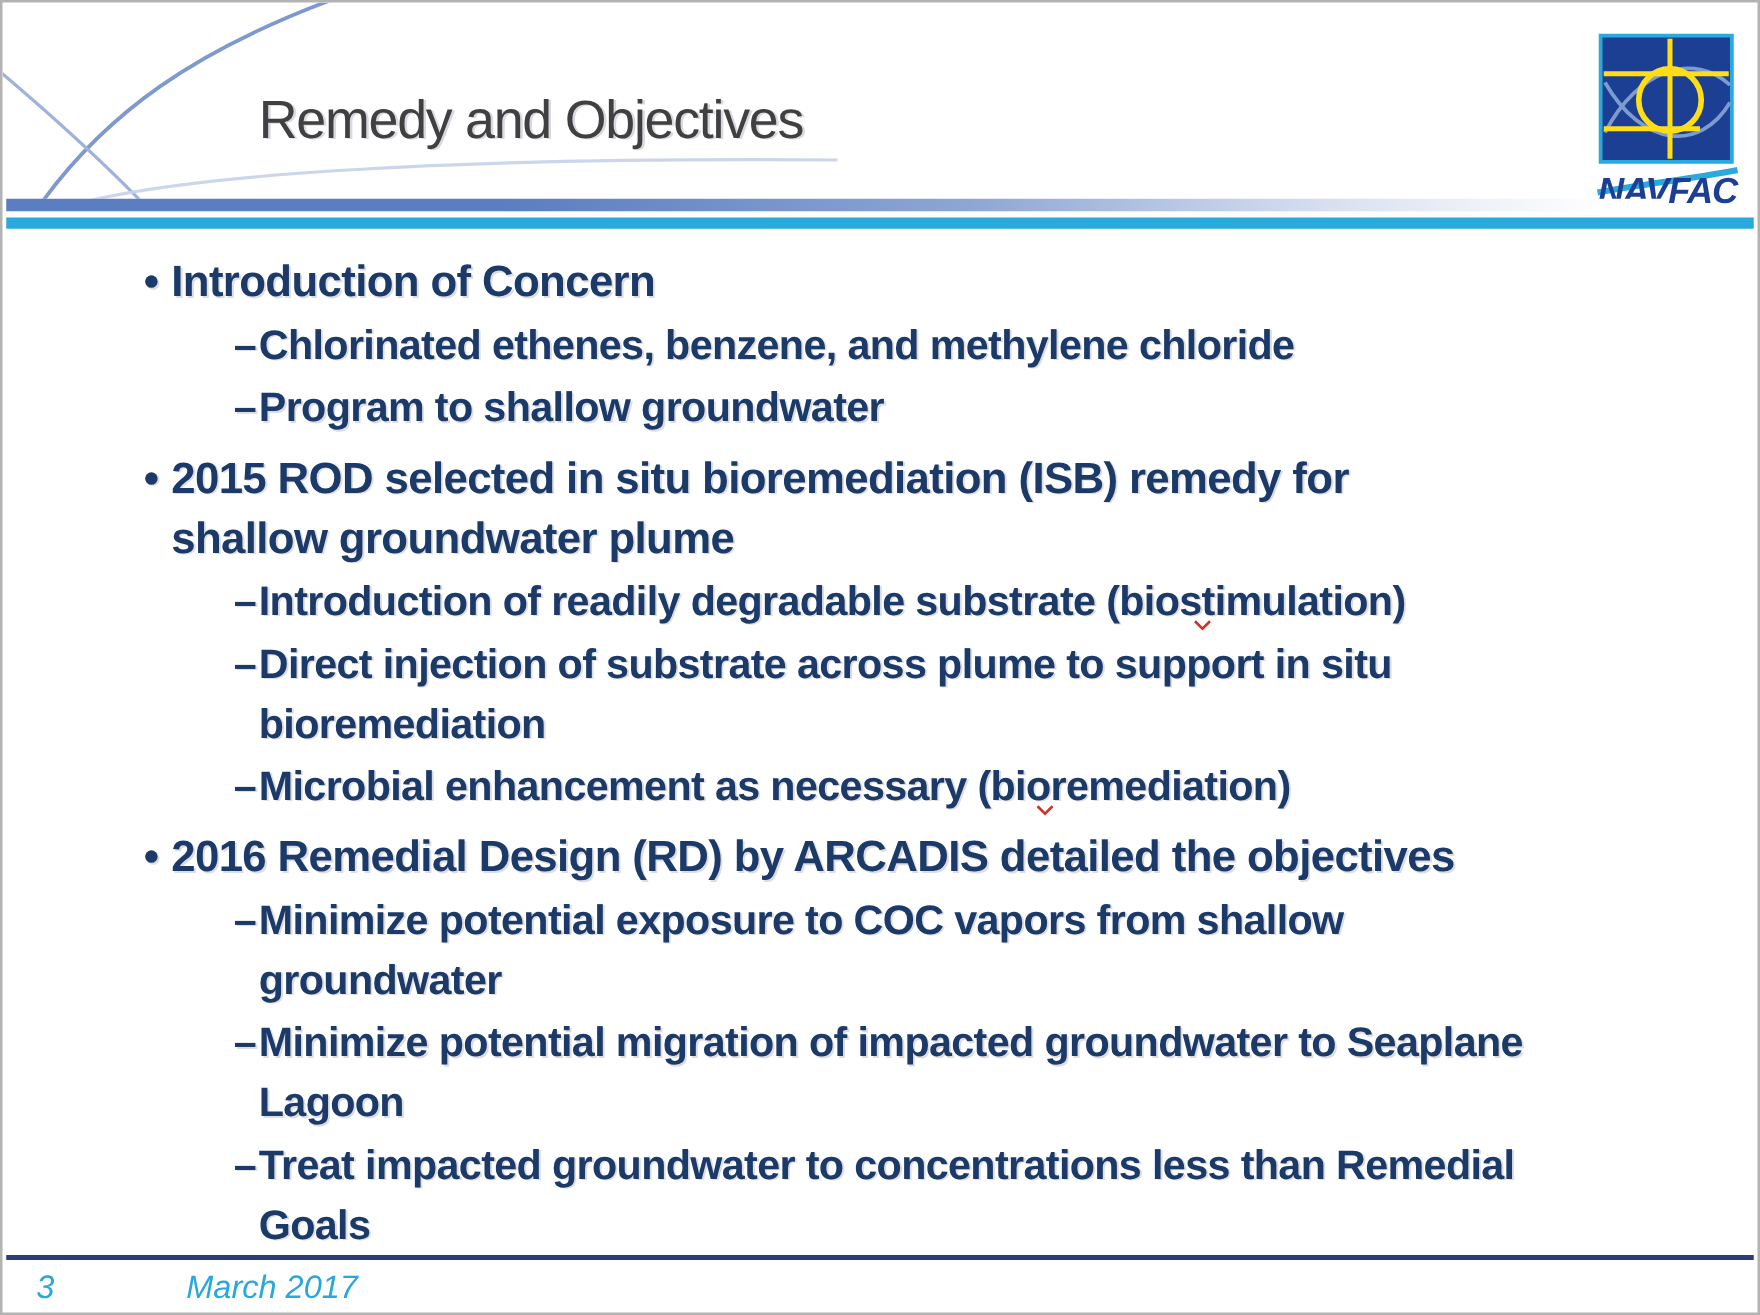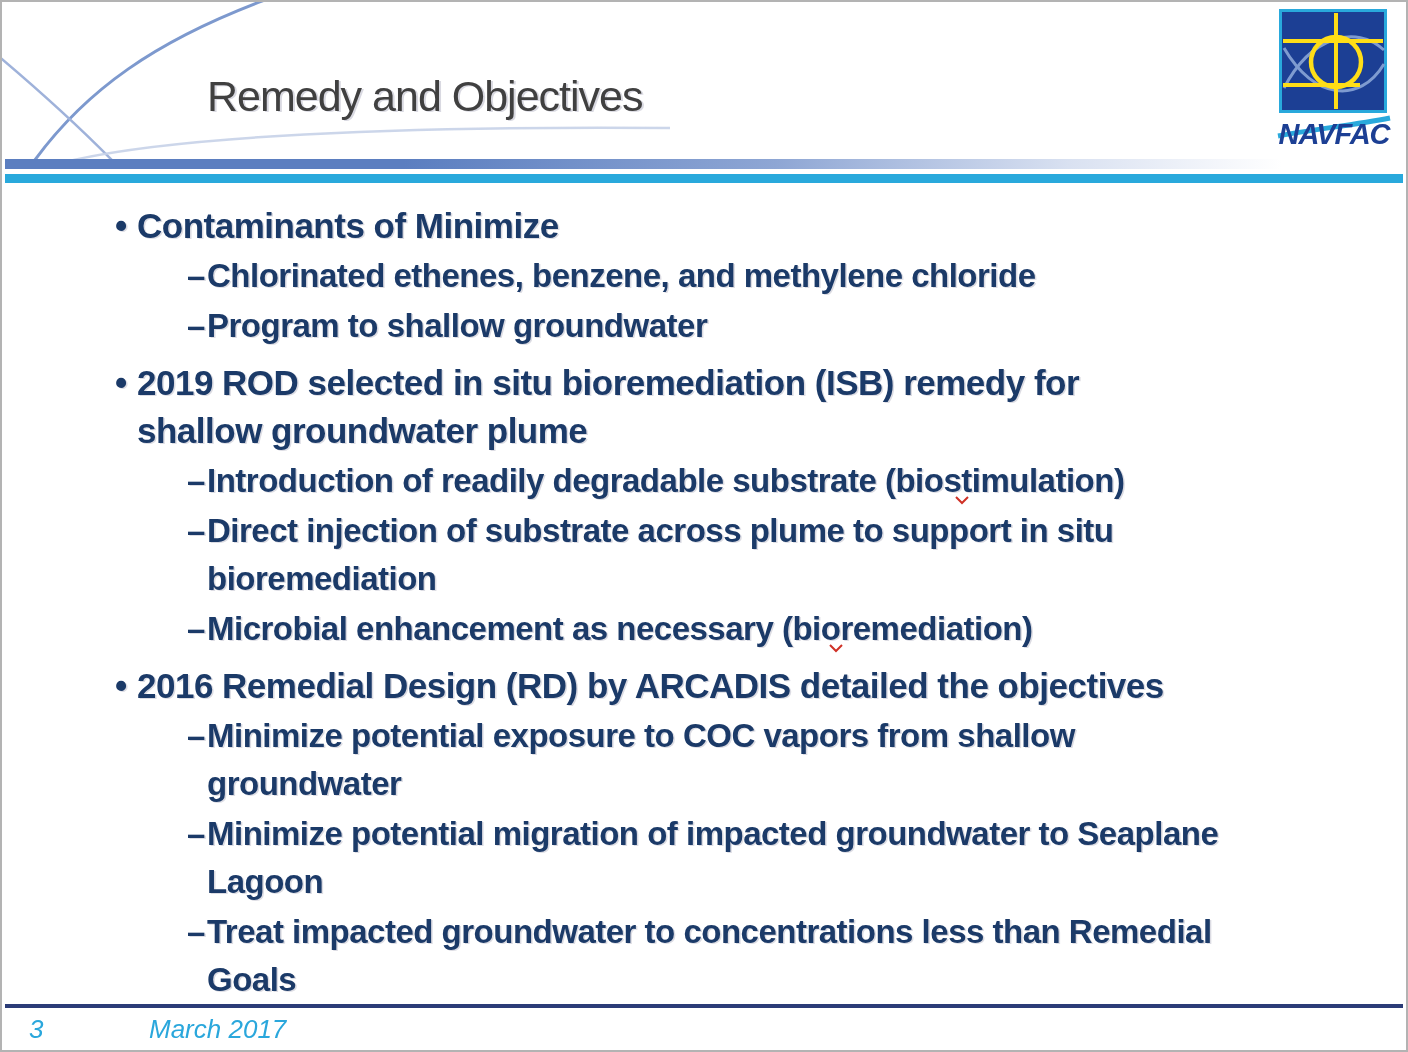--- a/index.html
+++ b/index.html
@@ -25,21 +25,21 @@
   
   .bar-gradient{
     position:absolute;left:3px;top:157px;height:10px;width:1330px;
     background:linear-gradient(90deg,#5b7ec0 0%,#5b7ec0 30%,#8ea6d4 58%,#d9e1f1 80%,#ffffff 96%);
   }
   .bar-cyan{
     position:absolute;left:3px;right:3px;top:172px;height:9px;
     background:#29a9dc;
   }
   
-  .logo{position:absolute;left:1274px;top:6px;width:116px;height:142px;}
+  .logo{position:absolute;left:1274px;top:24px;width:116px;height:142px;}
   
   .body{position:absolute;left:113px;top:200px;right:48px;}
   .item{
     display:flex;color:#1b3a68;font-weight:bold;
     letter-spacing:-0.5px;
     text-shadow:1.5px 1px 0 rgba(130,130,155,0.28);
   }
   .item.l1{font-size:35px;line-height:48px;margin-top:9px;}
   .item.l1:first-child{margin-top:0;}
   .item.l2{font-size:33px;line-height:48px;margin-top:2px;padding-left:72px;}
@@ -95,33 +95,33 @@
       <text x="58" y="136" text-anchor="middle" font-family="Liberation Sans, sans-serif" font-size="29" font-weight="bold" font-style="italic" fill="#1c3f94" letter-spacing="-1">NAVFAC</text>
     </svg>
   </div>
 
   <div class="bar-gradient"></div>
   <div class="bar-cyan"></div>
 
   <div class="body">
       <div class="item l1">
         <span class="marker">•</span>
-        <span class="text">Contaminants of Minimize</span>
+        <span class="text">Introduction of Concern</span>
       </div>
       <div class="item l2">
         <span class="marker">–</span>
         <span class="text">Chlorinated ethenes, benzene, and methylene chloride</span>
       </div>
       <div class="item l2">
         <span class="marker">–</span>
         <span class="text">Program to shallow groundwater</span>
       </div>
       <div class="item l1">
         <span class="marker">•</span>
-        <span class="text">2019 ROD selected in situ bioremediation (ISB) remedy for
+        <span class="text">2015 ROD selected in situ bioremediation (ISB) remedy for
 shallow groundwater plume</span>
       </div>
       <div class="item l2">
         <span class="marker">–</span>
         <span class="text">Introduction of readily degradable substrate (biostimulation)</span>
       </div>
       <div class="item l2">
         <span class="marker">–</span>
         <span class="text">Direct injection of substrate across plume to support in situ
 bioremediation</span>

